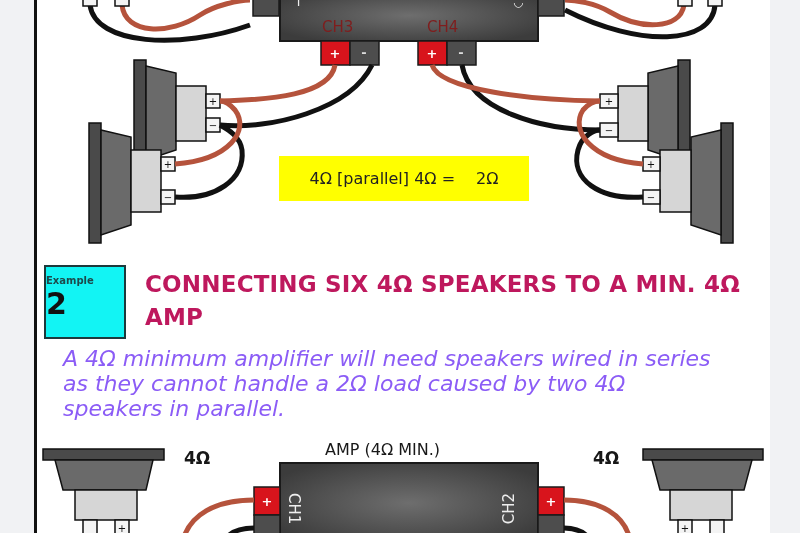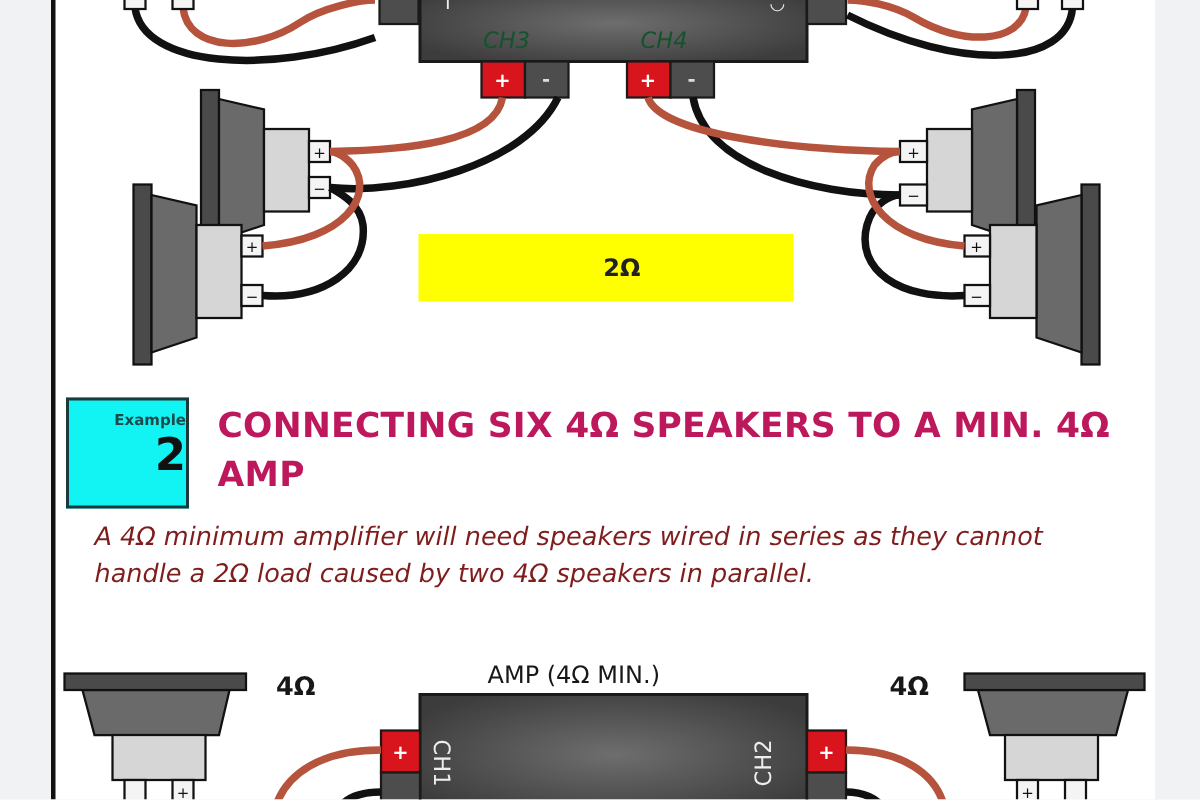--- a/index.html
+++ b/index.html
@@ -13,49 +13,49 @@
     background: #ffffff;
     border-left: 3px solid #111111;
   }
   .diagram { position: absolute; left: 0; top: 0; width: 800px; height: 533px; }
   .label-box {
     position: absolute; left: 279px; top: 156px; width: 250px; height: 45px;
     background: #ffff00;
     display: flex; align-items: center; justify-content: center;
     font-size: 16px; color: #222; font-weight: normal;
   }
-  .label-box b { font-weight: bold; margin-left: 21px; }
+  .label-box b { font-weight: normal; margin-left: 21px; }
   .example-badge {
     position: absolute; left: 44px; top: 265px; width: 82px; height: 74px;
     background: #12f4f4; border: 2px solid #1c3a3c; box-sizing: border-box;
-    text-align: right;
+    text-align: left;
   }
   .example-badge .ex-label {
     display: block; font-size: 10px; font-weight: bold; color: #1d4a4c; margin-top: 8px;
   }
   .example-badge .ex-num {
     display: block; font-size: 30px; font-weight: bold; color: #111; line-height: 36px;
   }
   .heading {
     position: absolute; left: 145px; top: 268px; width: 620px;
     font-size: 23px; font-weight: bold; color: #be185d; line-height: 33px;
     letter-spacing: 0.2px;
   }
   .body-text {
     position: absolute; left: 63px; top: 346px; width: 660px;
-    font-size: 17px; font-style: italic; color: #7f1d1d; line-height: 25px;
+    font-size: 22px; font-style: italic; color: #8b5cf6; line-height: 25px;
   }
   .amp-title {
     position: absolute; left: 325px; top: 440px;
     font-size: 16px; font-weight: normal; color: #181818;
   }
   .ohm-left { position: absolute; left: 184px; top: 448px; font-size: 17px; font-weight: bold; color: #181818; }
   .ohm-right { position: absolute; left: 593px; top: 448px; font-size: 17px; font-weight: bold; color: #181818; }
   .ch-label {
-    position: absolute; color: #14532d; font-size: 15px; font-weight: normal; font-style: italic;
+    position: absolute; color: #7f1d1d; font-size: 15px; font-weight: normal;
   }
   .ch3 { left: 322px; top: 18px; }
   .ch4 { left: 427px; top: 18px; text-align: center; }
   .ch-vert {
     position: absolute; color: #eeeeee; font-size: 15px; writing-mode: vertical-rl;
   }
   .ch1 { left: 285px; top: 493px; }
   .ch2 { left: 500px; top: 493px; transform: rotate(180deg); }
 </style>
 </head>
@@ -177,20 +177,21 @@
     <rect x="678" y="520" width="14" height="16" fill="#f4f4f4" stroke="#111" stroke-width="1.5"></rect>
     <rect x="710" y="520" width="14" height="16" fill="#f4f4f4" stroke="#111" stroke-width="1.5"></rect>
     <text x="685" y="532" font-size="10" text-anchor="middle" fill="#111">+</text>
   </g>
 </svg>
 
 <span class="ch-label ch3">CH3</span>
 <span class="ch-label ch4">CH4</span>
 
 <div class="label-box">
+  <span>4Ω [parallel] 4Ω =</span>
   <b>2Ω</b>
 </div>
 
 <div class="example-badge">
   <span class="ex-label">Example</span>
   <span class="ex-num">2</span>
 </div>
 
 <div class="heading">CONNECTING SIX 4Ω SPEAKERS TO A MIN. 4Ω AMP</div>
 

